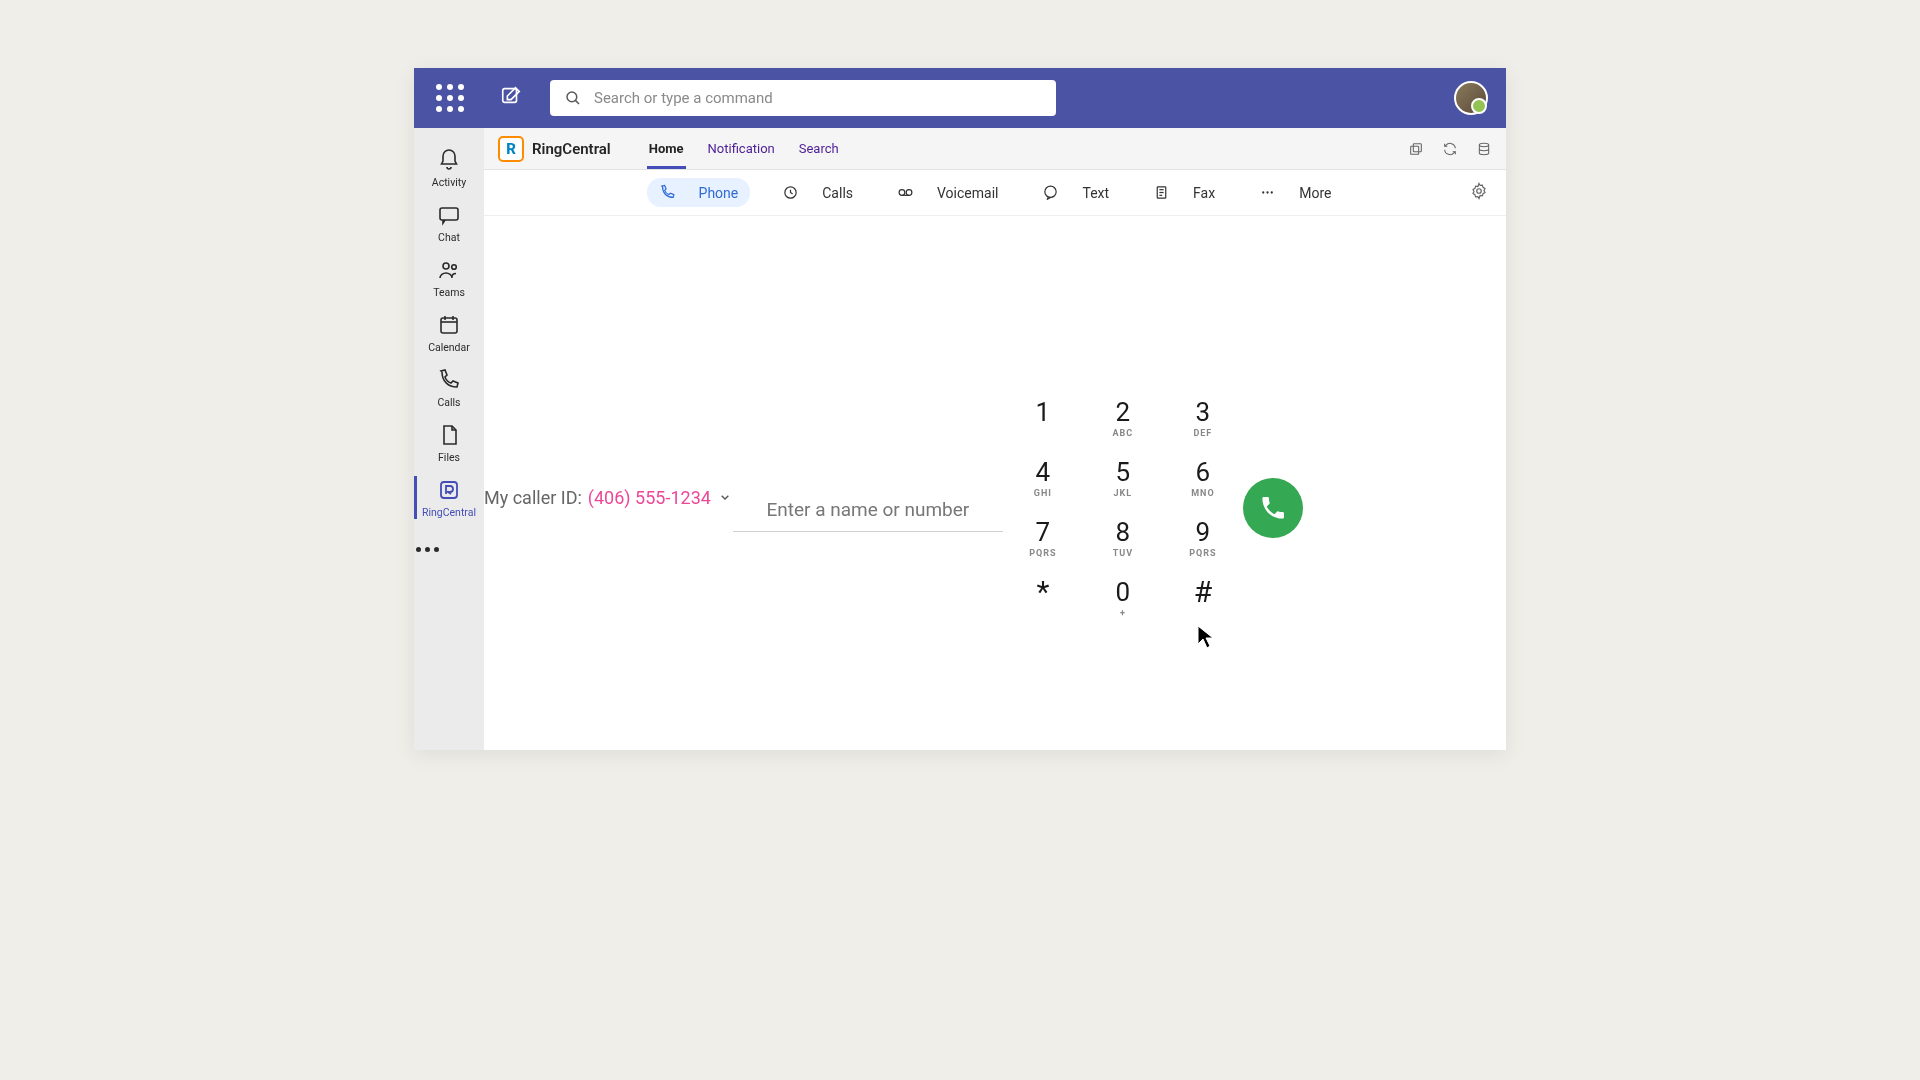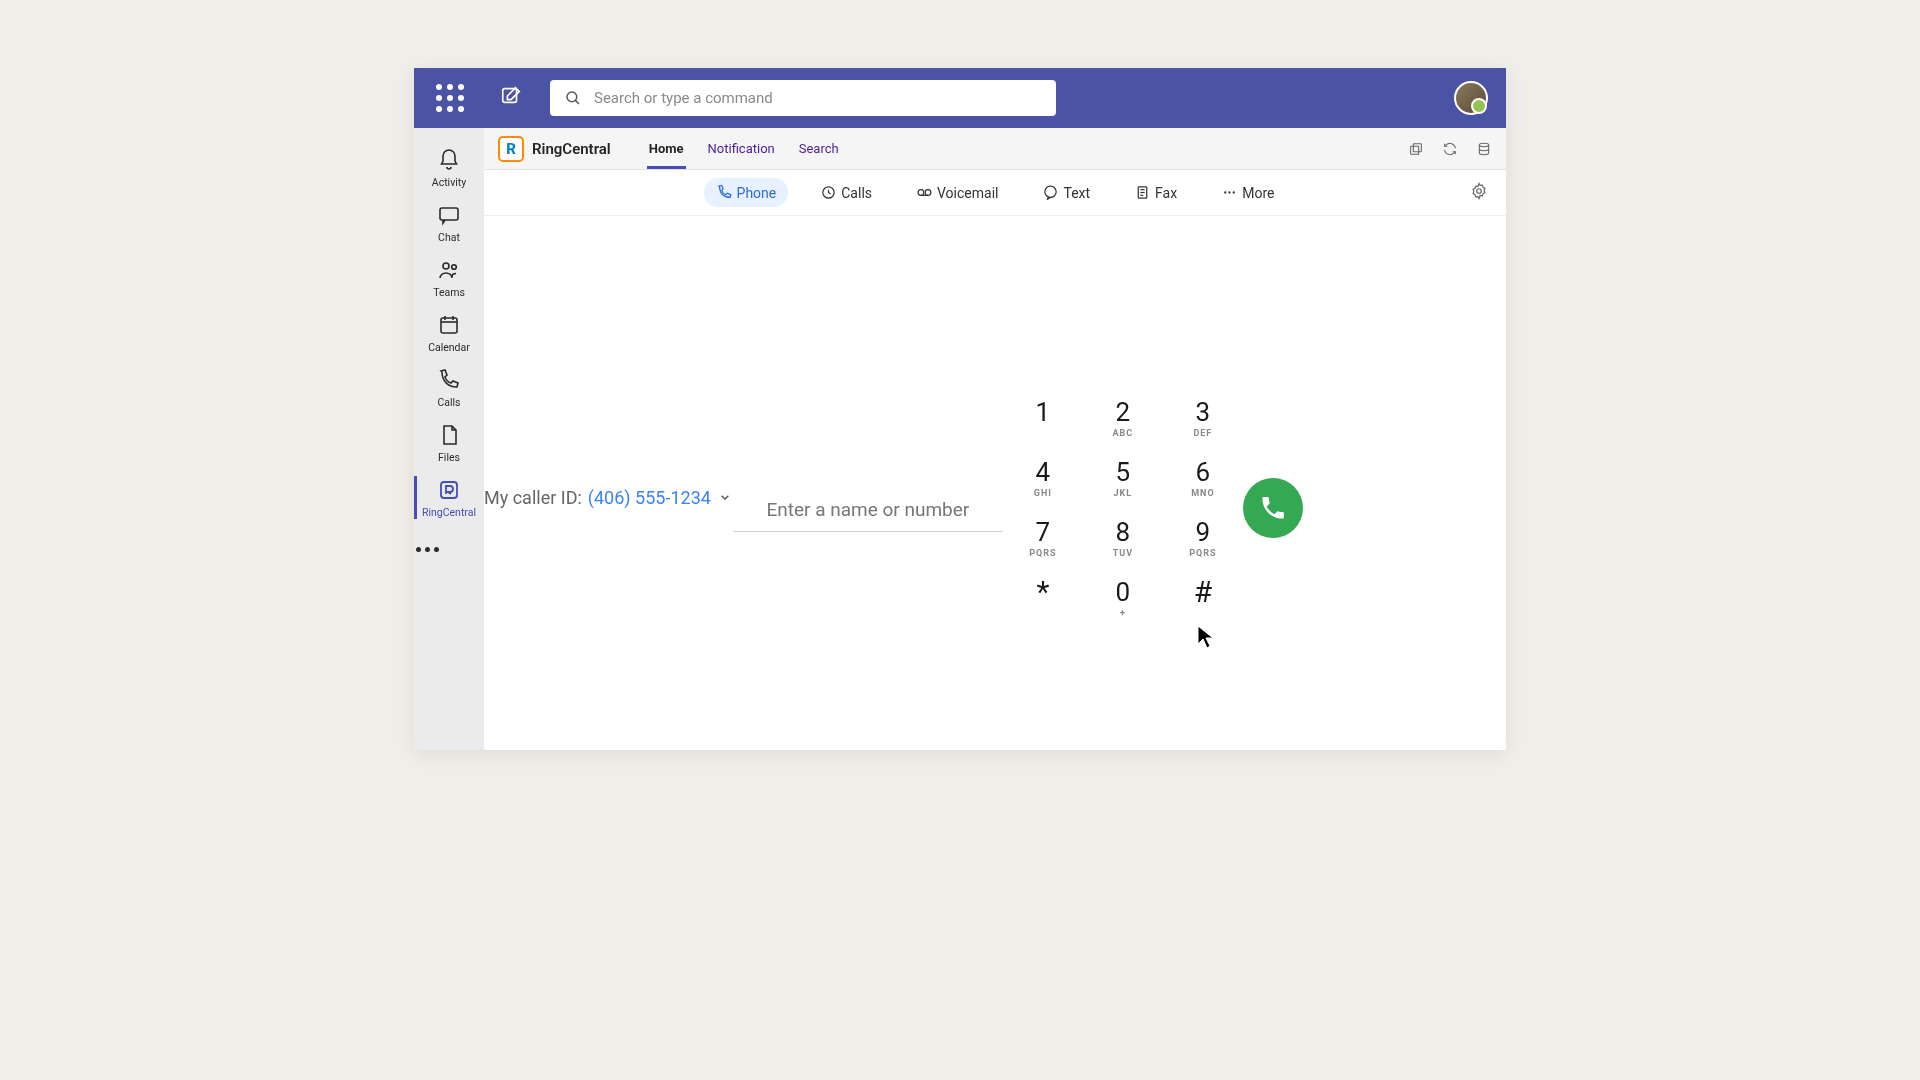--- a/index.html
+++ b/index.html
@@ -40,30 +40,30 @@
     .brand-logo { width:26px;height:26px;border:2px solid #ff8b00;border-radius:5px; display:flex;align-items:center;justify-content:center; color:#0083c4; font-weight:800; font-size:15px; background:#fff; }
     .brand-text { font-weight:600; font-size:15px; color:#252525; }
     .header-tabs { display:flex; gap:20px; margin-left: 24px; }
     .header-tab { font-size:13px; color:#4c1d95; padding: 12px 2px 10px; cursor:pointer; border-bottom: 3px solid transparent; }
     .header-tab.active { color:#252525; font-weight:700; border-bottom-color:#444db8; }
     .header-actions { margin-left:auto; display:flex; gap:18px; color:#666; }
     .header-actions svg { width:16px;height:16px; cursor:pointer; }
 
     
     .tool-row { height: 46px; border-bottom: 1px solid #eee; display:flex; align-items:center; justify-content:center; gap: 20px; position:relative; background:#fff; }
-    .tool-item { display:flex; align-items:center; gap:4px; font-size:14px; color:#333; padding:6px 12px; border-radius:14px; cursor:pointer; }
+    .tool-item { display:flex; align-items:center; gap:23px; font-size:14px; color:#333; padding:6px 12px; border-radius:14px; cursor:pointer; }
     .tool-item.active { background:#e7f1ff; color:#2f6bd6; }
     .tool-item svg { width:17px;height:17px; }
     .tool-settings { position:absolute; right:18px; color:#666; cursor:pointer; }
     .tool-settings svg { width:18px;height:18px; }
 
     
     .dialer-area { flex:1; display:flex; align-items:center; padding-top: 28px; background:#fff; }
     .caller-id-row { font-size:18px; color:#666; display:flex; align-items:center; gap:6px; cursor:pointer; }
-    .caller-id-row .cid-num { color:#3b82f6; }
+    .caller-id-row .cid-num { color:#ec4899; }
     .caller-id-row svg { width:16px;height:16px; color:#555; }
     .dial-input { margin-top: 30px; width: 270px; border:none; border-bottom: 1px solid #d0d0d0; text-align:center; font-size:19px; padding: 6px 4px 10px; outline:none; color:#333; }
     .dial-input::placeholder { color:#777; }
 
     .keypad { margin-top: 22px; display:grid; grid-template-columns: repeat(3, 80px); grid-template-rows: repeat(4, 60px); gap: 0; }
     .key { display:flex; flex-direction:column; align-items:center; justify-content:center; cursor:pointer; user-select:none; }
     .key-digit { font-size: 26px; color: #1a1a1a; font-weight: 400; line-height:1; }
     .key-sub { font-size: 9px; color:#888; letter-spacing: 1px; margin-top: 3px; height: 10px; font-weight: bold; }
     .key.sym .key-digit { font-size: 30px; line-height: 0.8; }
 

